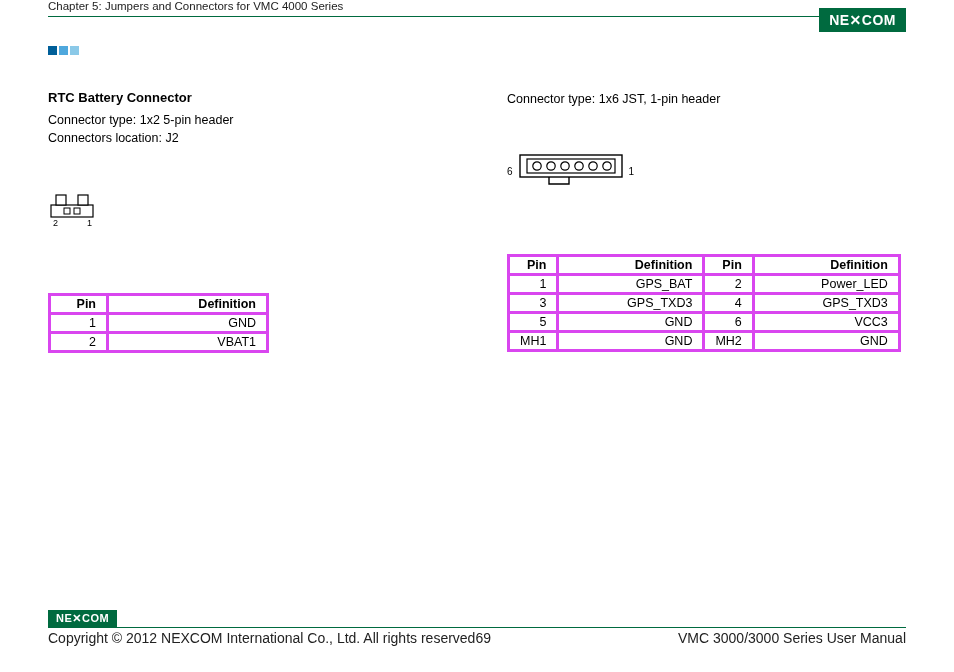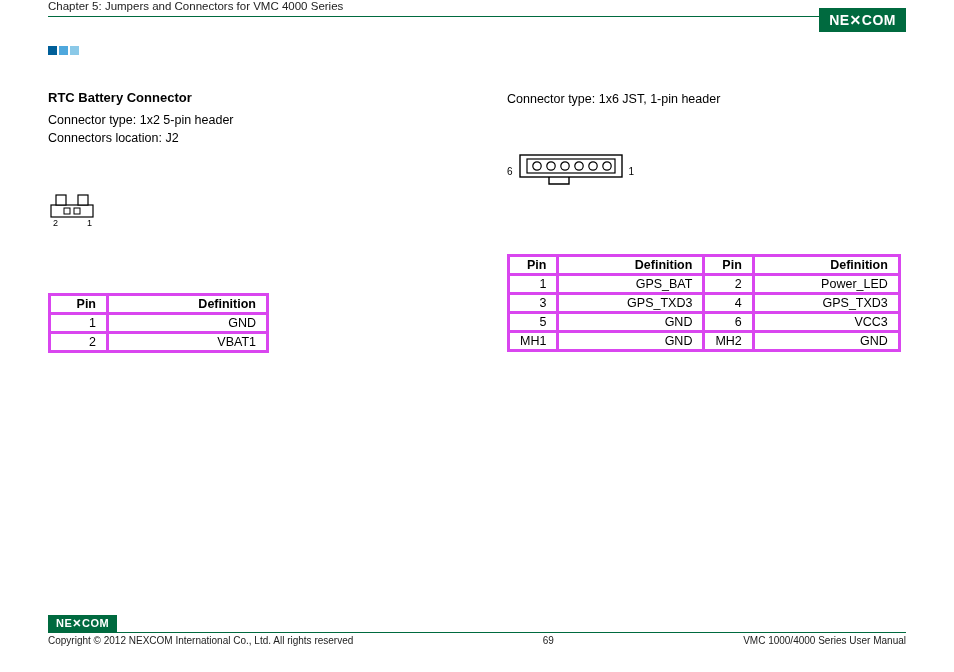--- a/index.html
+++ b/index.html
@@ -143,27 +143,26 @@
     }
     .footer-rule {
       border: none;
       border-top: 1.5px solid #006a3f;
       margin-top: 0;
     }
     .footer-line {
       display: flex;
       justify-content: space-between;
       align-items: baseline;
-      font-size: 10px;
+      font-size: 14px;
       color: #222;
       margin-top: 2px;
     }
     .footer-line .page {
       flex: 1;
-      text-align: center;
     }
     .footer-line .right {
       text-align: right;
     }
   </style>
 </head>
 <body>
 
 <div class="header-region">
   <div class="chapter-title">Chapter 5: Jumpers and Connectors for VMC 4000 Series</div>
@@ -276,15 +275,15 @@
     </table>
   </div>
 </div>
 
 <div class="footer-region">
   <span class="logo-bottom">NE✕COM</span>
   <hr class="footer-rule">
   <div class="footer-line">
     <span>Copyright © 2012 NEXCOM International Co., Ltd. All rights reserved</span>
     <span class="page">69</span>
-    <span class="right">VMC 1000/4000 Series User Manual</span>
+    <span class="right">VMC 3000/3000 Series User Manual</span>
   </div>
 </div>
 
 </body></html>

